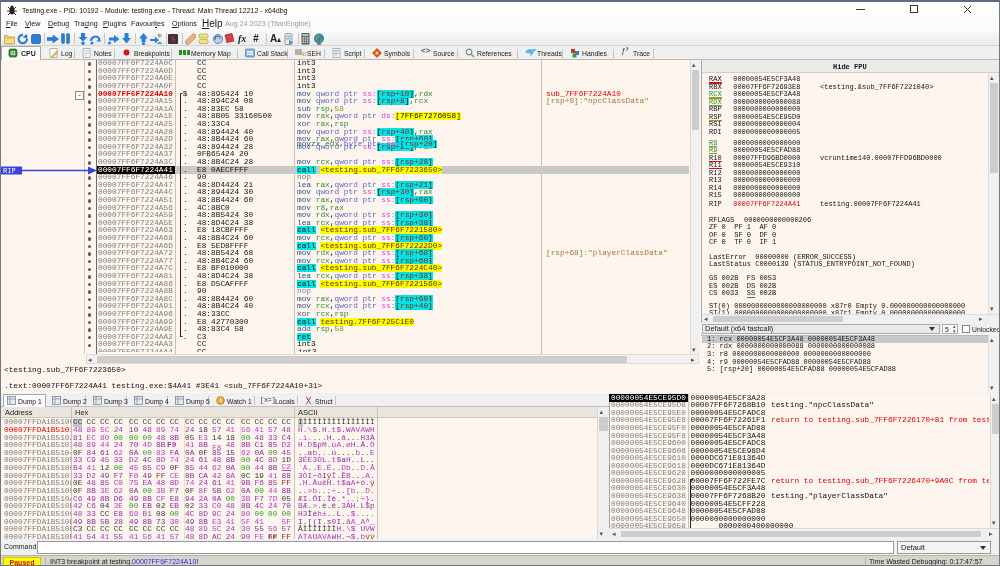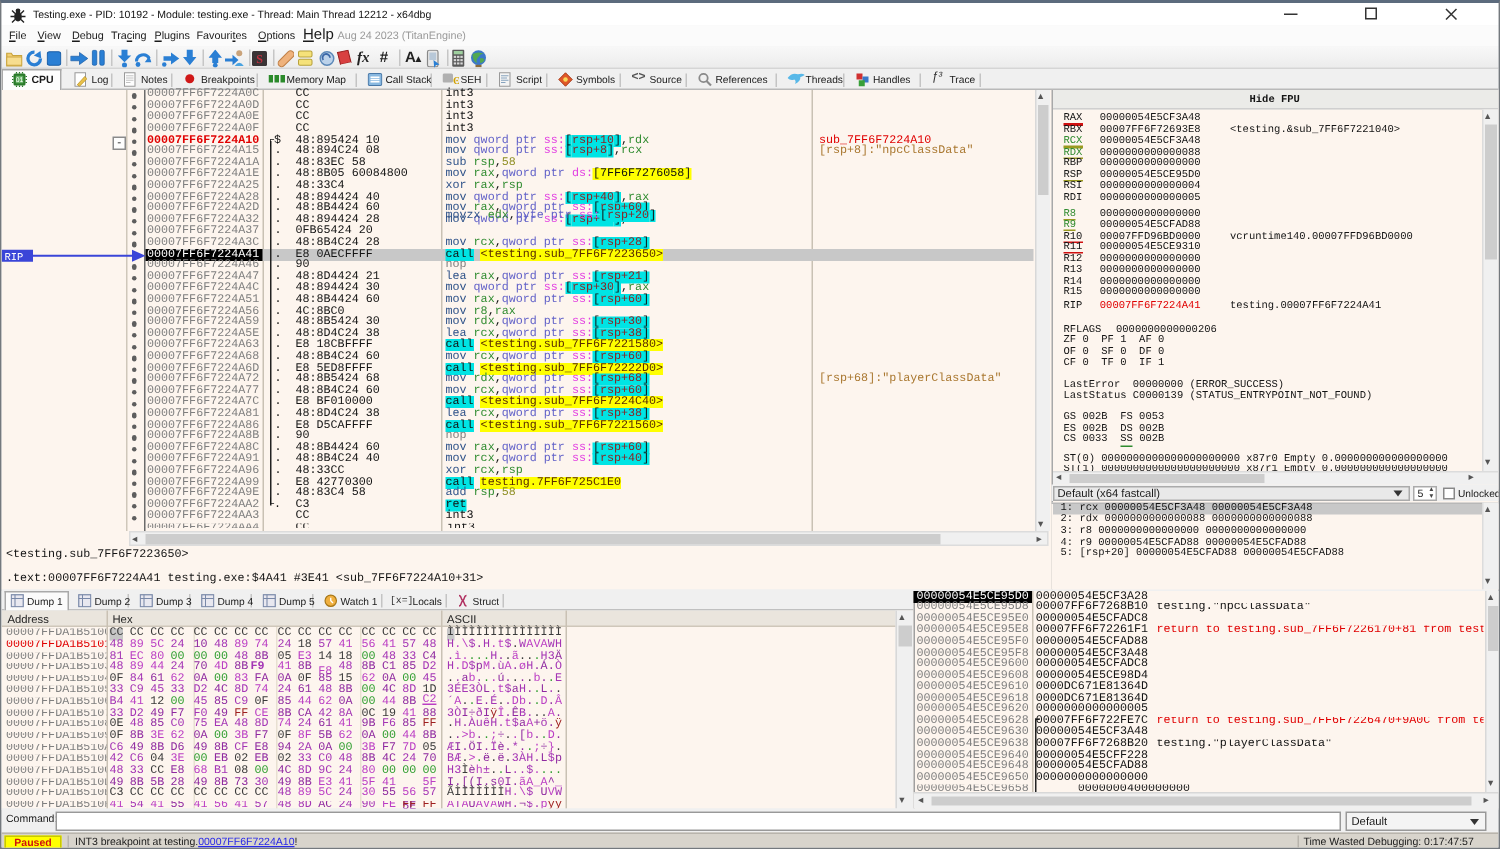--- a/index.html
+++ b/index.html
@@ -305,21 +305,21 @@
     <div class="m" style="left:182px;top:96.2px">.</div>
     <div class="m" style="left:196px;top:96.2px">48:894C24 08</div>
     <div class="m" style="left:296px;top:96.2px"><span class="n">mov</span> <span class="p">qword ptr</span> <span class="g">ss:</span><span class="c">[</span><span class="cm">rsp+8</span><span class="c">]</span>,<span class="r">rcx</span></div>
     <div class="m" style="left:545px;top:96.2px;color:#a9772f">[rsp+8]:"npcClassData"</div>
     <div class="m" style="left:97px;top:103.8px;color:#7f7f7f">00007FF6F7224A1A</div>
     <div class="m" style="left:182px;top:103.8px">.</div>
     <div class="m" style="left:196px;top:103.8px">48:83EC 58</div>
     <div class="m" style="left:296px;top:103.8px"><span class="n">sub</span> <span class="r">rsp</span>,<span class="o">58</span></div>
     <div class="m" style="left:97px;top:111.4px;color:#7f7f7f">00007FF6F7224A1E</div>
     <div class="m" style="left:182px;top:111.4px">.</div>
-    <div class="m" style="left:196px;top:111.4px">48:8B05 60084800</div>
+    <div class="m" style="left:196px;top:111.4px">48:8B05 33160500</div>
     <div class="m" style="left:296px;top:111.4px"><span class="n">mov</span> <span class="r">rax</span>,<span class="p">qword ptr</span> <span class="g">ds:</span><span class="y">[7FF6F7276058]</span></div>
     <div class="m" style="left:97px;top:119.0px;color:#7f7f7f">00007FF6F7224A25</div>
     <div class="m" style="left:182px;top:119.0px">.</div>
     <div class="m" style="left:196px;top:119.0px">48:33C4</div>
     <div class="m" style="left:296px;top:119.0px"><span class="n">xor</span> <span class="r">rax</span>,<span class="r">rsp</span></div>
     <div class="m" style="left:97px;top:126.6px;color:#7f7f7f">00007FF6F7224A28</div>
     <div class="m" style="left:182px;top:126.6px">.</div>
     <div class="m" style="left:196px;top:126.6px">48:894424 40</div>
     <div class="m" style="left:296px;top:126.6px"><span class="n">mov</span> <span class="p">qword ptr</span> <span class="g">ss:</span><span class="c">[</span><span class="cm">rsp+40</span><span class="c">]</span>,<span class="r">rax</span></div>
     <div class="m" style="left:97px;top:134.2px;color:#7f7f7f">00007FF6F7224A2D</div>

